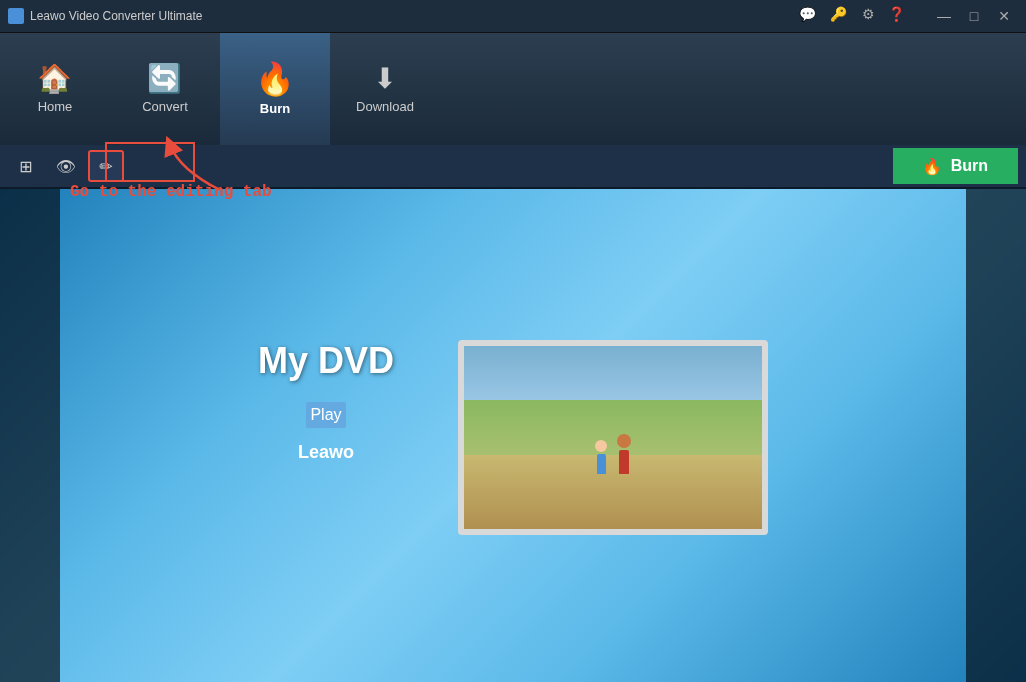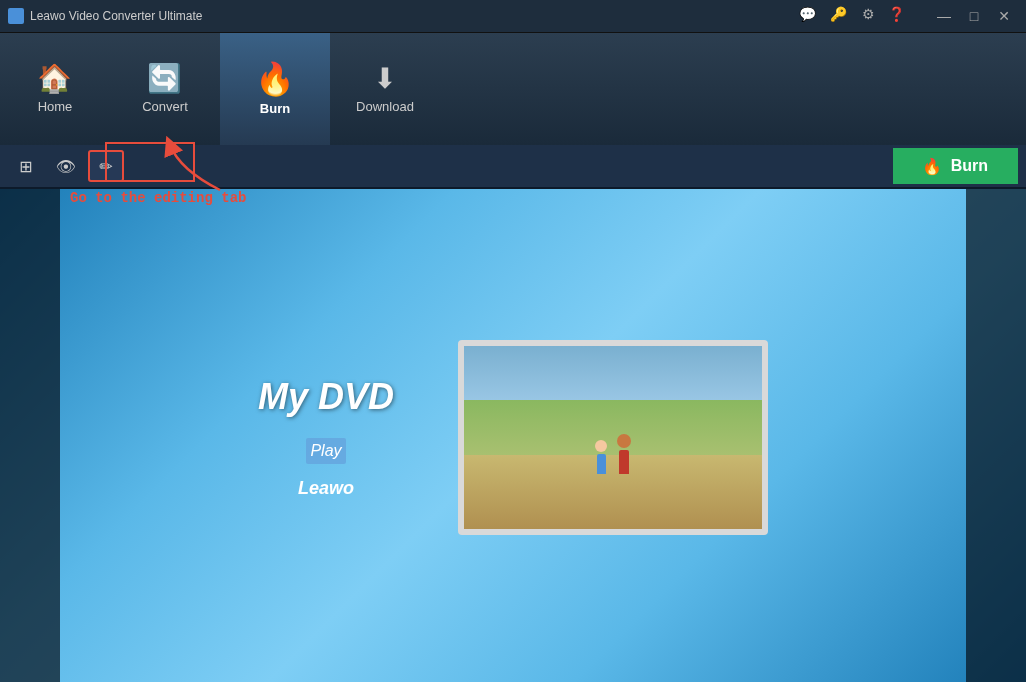--- a/index.html
+++ b/index.html
@@ -161,24 +161,22 @@
     .side-panel-right {
       position: absolute;
       right: 0; top: 0;
       width: 60px; height: 100%;
       background: rgba(5,15,25,0.7);
     }
 
     
     .dvd-menu {
       display: flex;
-      align-items: center;
       gap: 64px;
       z-index: 2;
-      font-style: italic;
     }
 
     .dvd-title-area {
       text-align: center;
       color: white;
     }
     .dvd-title {
       font-size: 36px;
       font-weight: bold;
       color: white;
@@ -261,25 +259,25 @@
     .arrow-svg {
       position: absolute;
       top: 130px;
       left: 160px;
       z-index: 20;
       pointer-events: none;
     }
 
     .annotation-label {
       position: absolute;
-      top: 190px;
+      top: 183px;
       left: 70px;
       color: #e74c3c;
       font-family: 'Courier New', monospace;
-      font-size: 14px;
+      font-size: 16px;
       font-weight: bold;
       z-index: 20;
     }
   </style>
 </head>
 <body>
 
 <div class="title-bar">
   <div class="title-bar-left">
     <span class="title-bar-logo"></span>

